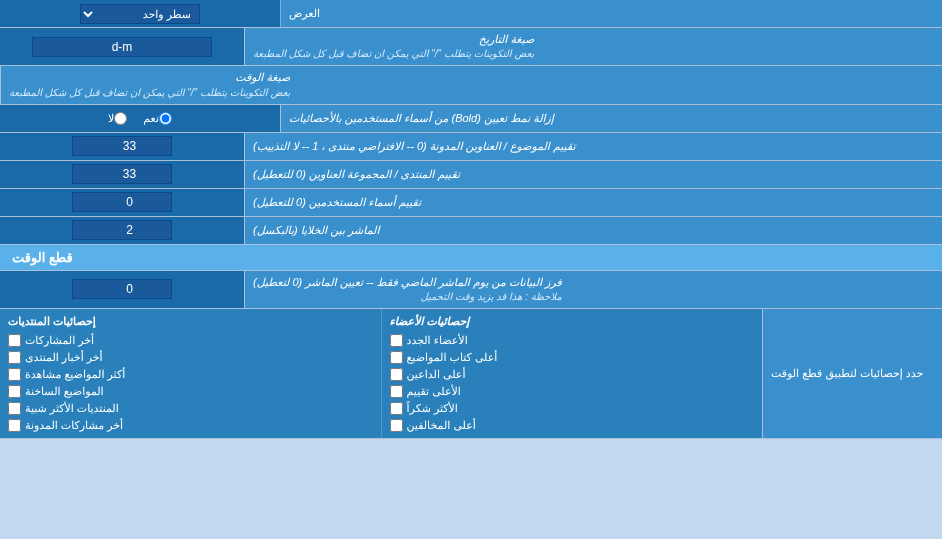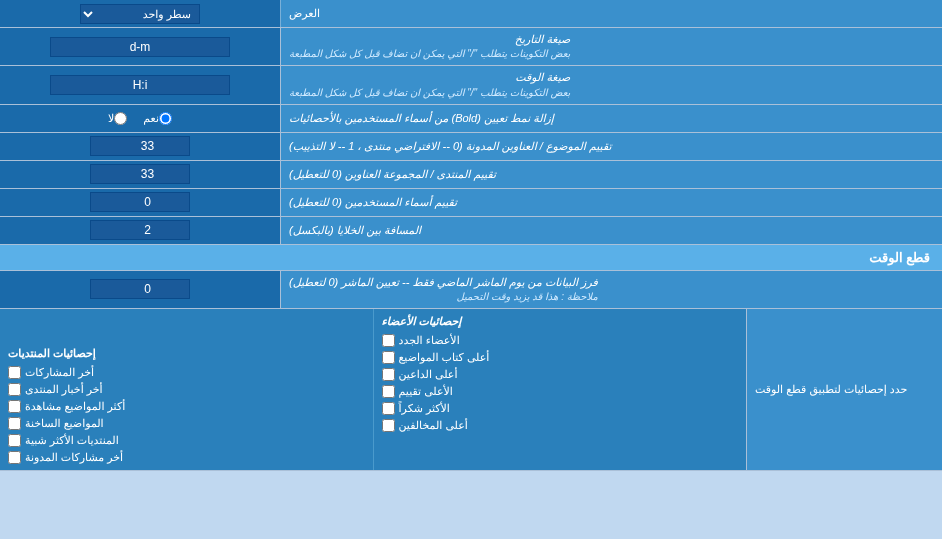--- a/index.html
+++ b/index.html
@@ -34,21 +34,21 @@
       line-height: 1.4;
       border-left: 1px solid #aac0d8;
       font-style: italic;
     }
     .label-cell small {
       font-size: 10px;
       display: block;
       color: #d0eaff;
     }
     .input-cell {
-      width: 280px;
+      width: 244px;
       background: #1a6aaa;
       display: flex;
       align-items: center;
       justify-content: center;
       padding: 3px 6px;
     }
     .input-cell input[type="text"] {
       background: #1a5a9a;
       border: 1px solid #0a4a8a;
       color: #fff;
@@ -82,21 +82,21 @@
       display: flex;
       align-items: flex-end;
       gap: 0;
     }
     .section-header {
       background: #5ab0e8;
       color: #fff;
       font-weight: bold;
       font-size: 13px;
       padding: 5px 12px;
-      text-align: right;
+      text-align: left;
       border-bottom: 1px solid #aac0d8;
     }
     .top-row {
       display: flex;
       align-items: stretch;
       border-bottom: 1px solid #aac0d8;
       min-height: 28px;
     }
     .top-label {
       flex: 1;
@@ -125,21 +125,21 @@
       padding: 2px 4px;
       width: 120px;
     }
     
     .checkboxes-section {
       display: flex;
       flex-direction: row;
       border-bottom: 1px solid #aac0d8;
     }
     .checkbox-label-cell {
-      width: 196px;
+      width: 180px;
       background: #3a90cc;
       color: #fff;
       padding: 4px 8px;
       display: flex;
       align-items: center;
       justify-content: flex-end;
       font-size: 11px;
       border-left: 1px solid #aac0d8;
     }
     .checkbox-columns {
@@ -148,21 +148,20 @@
       display: flex;
       flex-direction: row;
     }
     .checkbox-col {
       flex: 1;
       padding: 4px 8px;
       border-left: 1px solid #4a9acc;
     }
     .checkbox-col:last-child {
       border-left: none;
-      margin-top: 32px;
     }
     .checkbox-item {
       display: flex;
       align-items: center;
       gap: 4px;
       color: #fff;
       font-size: 11px;
       padding: 2px 0;
       justify-content: flex-end;
     }
@@ -192,23 +191,20 @@
       <input type="text" value="d-m" style="">
     </div>
   </div>
 
   <div class="row">
     <div class="label-cell">
       <div>
         <span>صيغة الوقت</span><br>
         <small>بعض التكوينات يتطلب "/" التي يمكن ان تضاف قبل كل شكل المطبعة</small>
       </div>
-    </div>
-    <div class="input-cell">
-      <input type="text" value="H:i" style="">
     </div>
   </div>
 
   <div class="row">
     <div class="label-cell">
       <span>إزالة نمط تعيين (Bold) من أسماء المستخدمين بالأحصائيات</span>
     </div>
     <div class="radio-cell">
       <label class="radio-label">
         <input type="radio" name="bold" value="yes" checked="" style="">
@@ -243,21 +239,21 @@
     <div class="label-cell">
       <span>تقييم أسماء المستخدمين (0 للتعطيل)</span>
     </div>
     <div class="input-cell">
       <input type="number" value="0" style="">
     </div>
   </div>
 
   <div class="row">
     <div class="label-cell">
-      <span>المسافة بين الخلايا (بالبكسل)</span>
+      <span>الماشر بين الخلايا (بالبكسل)</span>
     </div>
     <div class="input-cell">
       <input type="number" value="2" style="">
     </div>
   </div>
 
   <div class="section-header">
     <span>قطع الوقت</span>
   </div>
 

